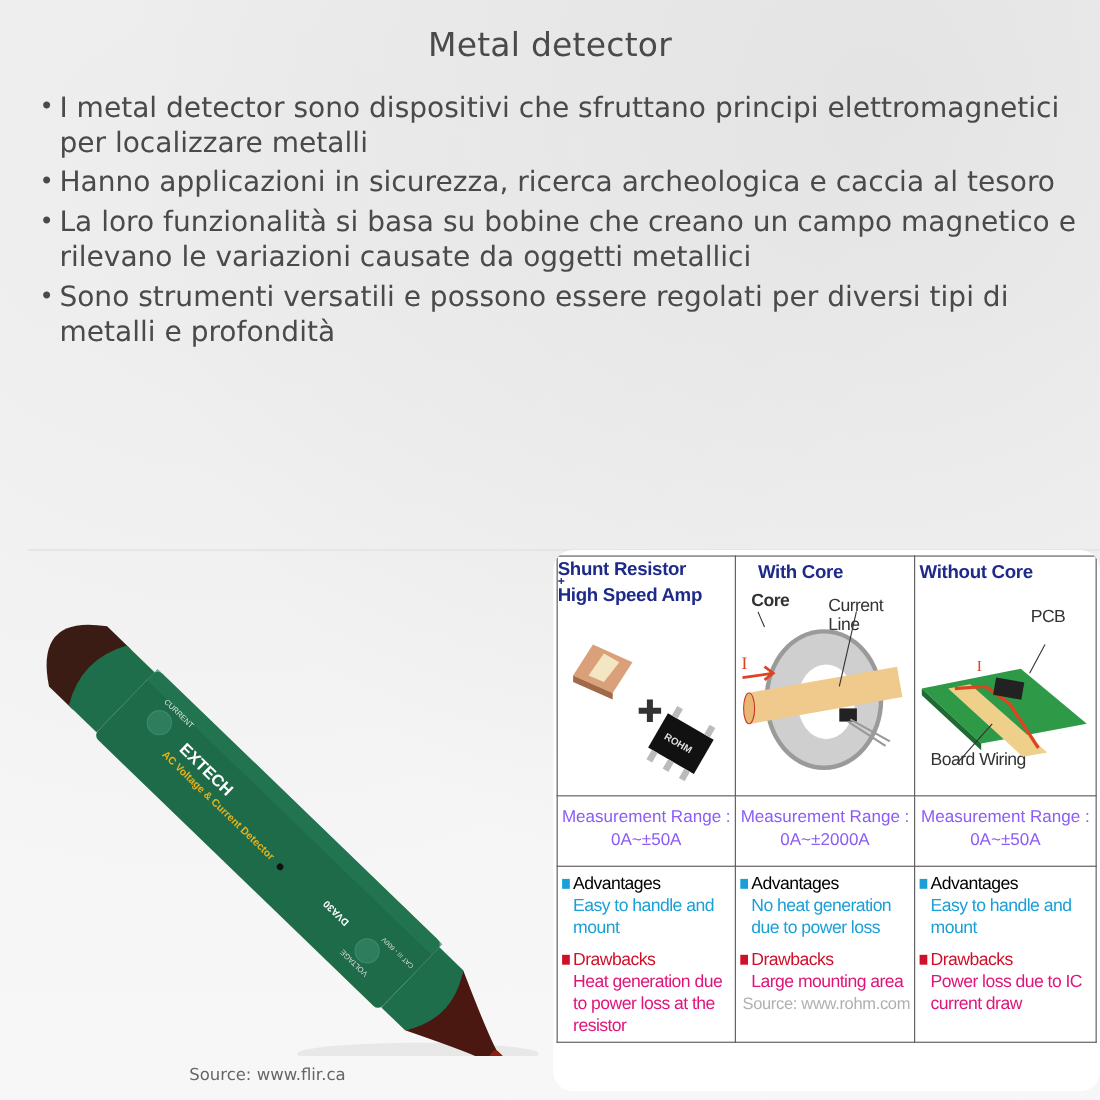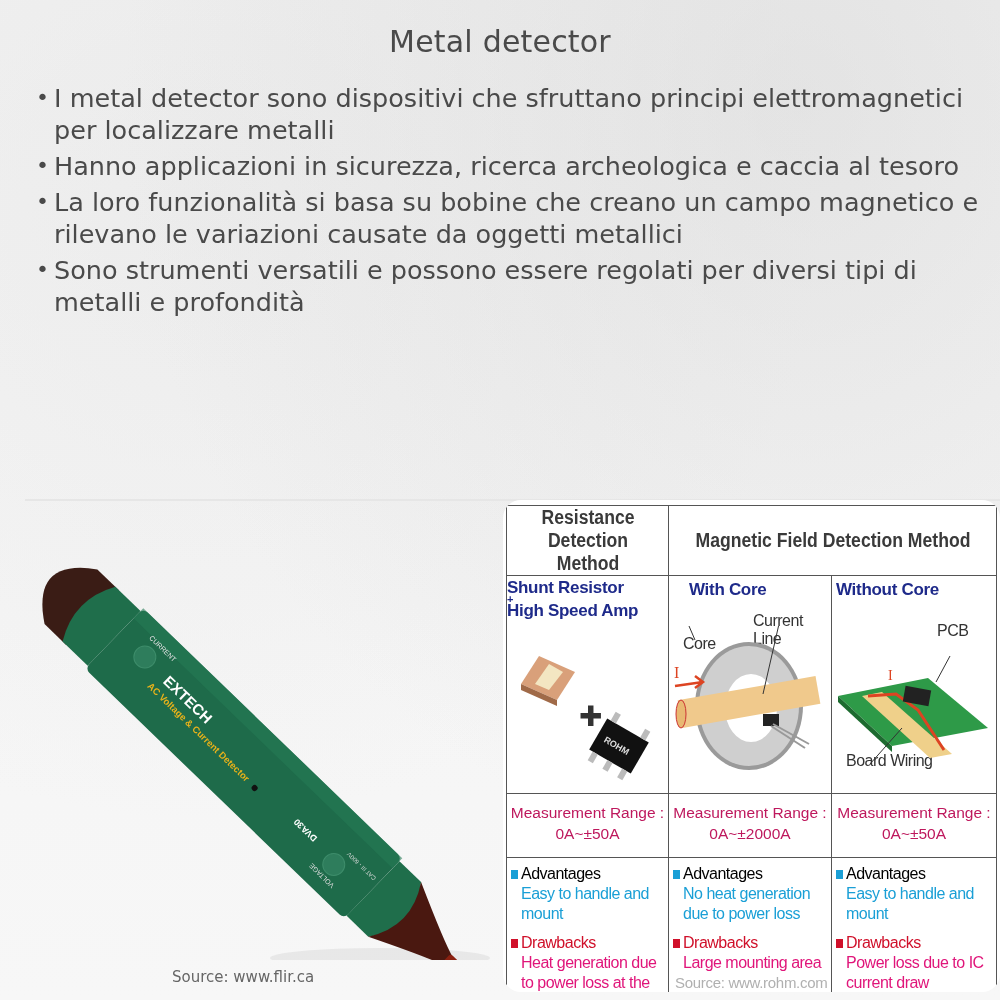--- a/index.html
+++ b/index.html
@@ -33,21 +33,21 @@
   
   .table-wrap {
     position: absolute; top: 500px; left: 503px; width: 497px; height: 492px;
     background: #fff; border-radius: 18px; overflow: hidden;
   }
   table.cmp { border-collapse: collapse; width: 490px; margin-left: 3px; margin-top: 5px; font-family: "Liberation Sans", sans-serif; table-layout: fixed; }
   table.cmp td, table.cmp th { border: 1.5px solid #555; vertical-align: top; }
   .hdr { font-size: 20px; font-weight: bold; color: #3a3a3a; text-align: center; vertical-align: middle !important; line-height: 23px; height: 57px; transform: scaleX(0.88); }
   .sub { font-size: 17px; font-weight: bold; color: #1e2a8a; letter-spacing: -0.3px; }
   .ill { height: 218px; position: relative; }
-  .range { font-size: 15.5px; color: #be185d; text-align: center; line-height: 21px; height: 64px; padding-top: 8px; }
+  .range { font-size: 15.5px; color: #8b5cf6; text-align: center; line-height: 21px; height: 64px; padding-top: 8px; }
   .advdraw { height: 160px; padding: 6px 0 0 4px; font-size: 16px; line-height: 20px; letter-spacing: -0.5px; }
   .adv-h { color: #000000; }
   .adv-t { color: #1a9fd6; padding-left: 10px; }
   .drw-h { color: #d0102a; margin-top: 9px; }
   .drw-t { color: #e0157a; padding-left: 10px; }
   .sq { display: inline-block; width: 7px; height: 9px; margin-right: 3px; }
   .sq.blue { background: #1a9fd6; }
   .sq.red { background: #d0102a; }
   .src-rohm { color: #b0b0b0; font-size: 15px; padding-left: 2px; letter-spacing: -0.3px; }
   .lbl { position: absolute; font-size: 16px; color: #333; letter-spacing: -0.5px; font-family: "Liberation Sans", sans-serif; }
@@ -98,24 +98,20 @@
 <div class="source-left">Source: www.flir.ca</div>
 
 <div class="table-wrap">
   <table class="cmp">
     <colgroup>
         <col style="width:162px">
         <col style="width:163px">
         <col style="width:165px">
       </colgroup>
     <tbody>
-        <tr>
-      <td class="hdr">Resistance Detection Method</td>
-      <td class="hdr" colspan="2">Magnetic Field Detection Method</td>
-    </tr>
     <tr>
       <td class="ill">
         <div class="sub" style="margin-top:4px;line-height:15px;">
           <div>Shunt Resistor</div>
           <div style="font-size:11px;line-height:8px;">+</div>
           <div>High Speed Amp</div>
         </div>
         <svg width="160" height="160" style="position:absolute;left:0;top:58px;">
           <polygon points="14,50 50,66 68,38 32,22" fill="#d9a07a"></polygon>
           <polygon points="28,50 42,56 56,38 42,30" fill="#f3e6c2"></polygon>
@@ -127,21 +123,21 @@
             <rect x="-20" y="18" width="6" height="10" fill="#bbb"></rect>
             <rect x="-3" y="18" width="6" height="10" fill="#bbb"></rect>
             <rect x="14" y="18" width="6" height="10" fill="#bbb"></rect>
             <rect x="-20" y="-28" width="6" height="10" fill="#bbb"></rect>
             <rect x="14" y="-28" width="6" height="10" fill="#bbb"></rect>
           </g>
         </svg>
       </td>
       <td class="ill">
         <div class="sub" style="margin:4px 0 0 20px;">With Core</div>
-        <span class="lbl" style="left:14px;top:59px;">Core</span>
+        <span class="lbl" style="left:14px;top:32px;font-weight:bold;">Core</span>
         <span class="lbl" style="left:84px;top:36px;">Current Line</span>
         <svg width="160" height="170" style="position:absolute;left:0;top:50px;">
           <ellipse cx="80" cy="80" rx="54" ry="64" fill="#9a9a9a"></ellipse>
           <ellipse cx="80" cy="80" rx="50" ry="60" fill="#cfcfcf"></ellipse>
           <ellipse cx="82" cy="82" rx="26" ry="34" fill="#fff"></ellipse>
           <rect x="10" y="62" width="140" height="28" fill="#f0c98c" transform="rotate(-10 80 76)"></rect>
           <ellipse cx="12" cy="88" rx="5" ry="14" fill="#e8b872" stroke="#c33" stroke-width="1"></ellipse>
           <line x1="20" y1="0" x2="26" y2="14" stroke="#333"></line>
           <line x1="110" y1="-2" x2="94" y2="68" stroke="#333"></line>
           <text x="5" y="52" font-size="16" fill="#d42" font-family="Liberation Serif, serif">I</text>

